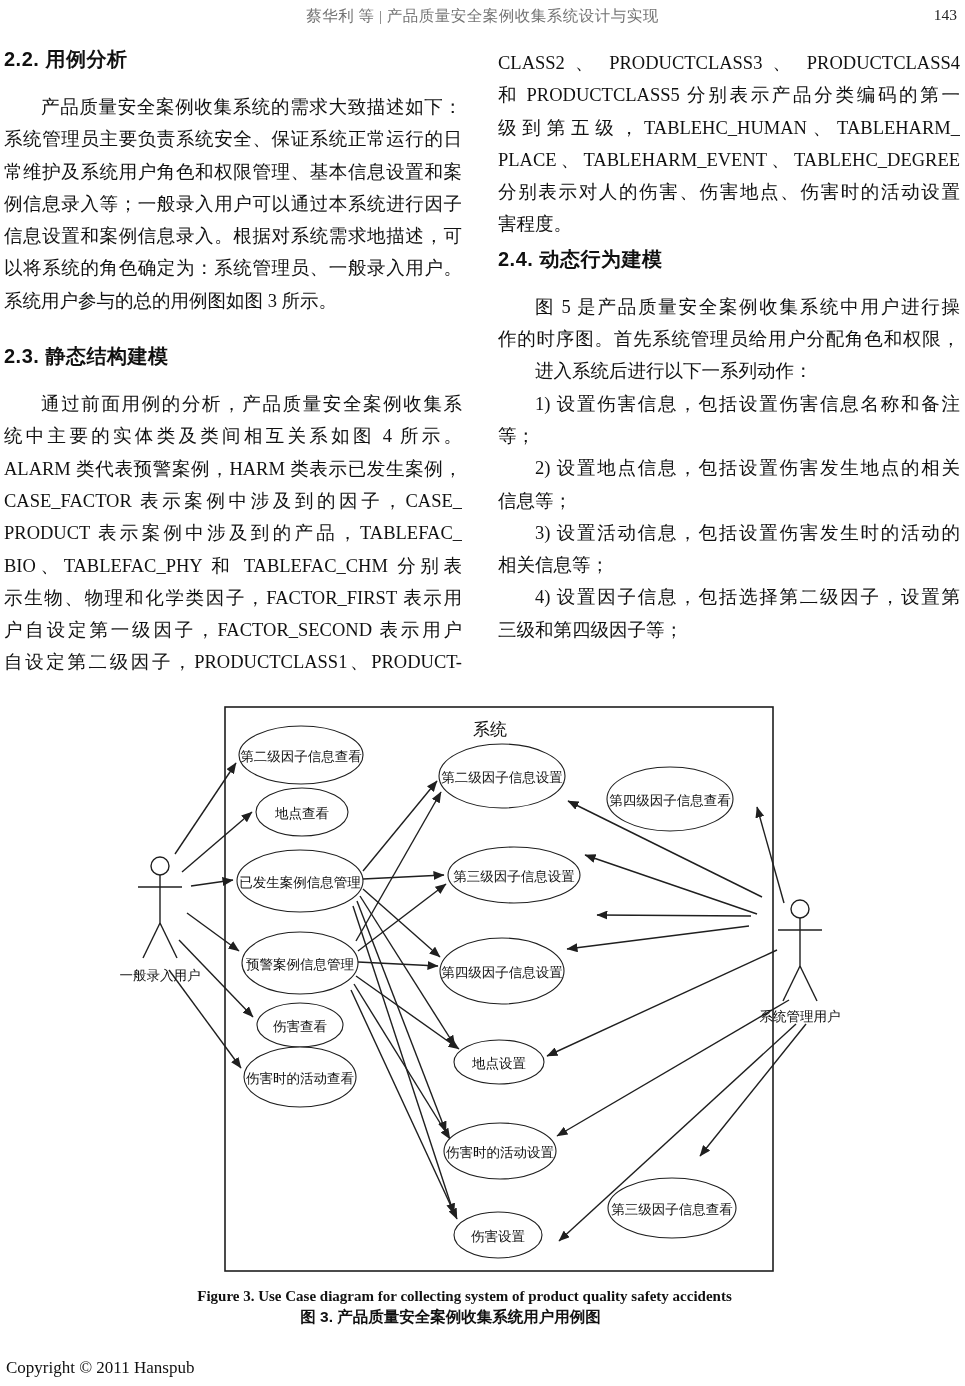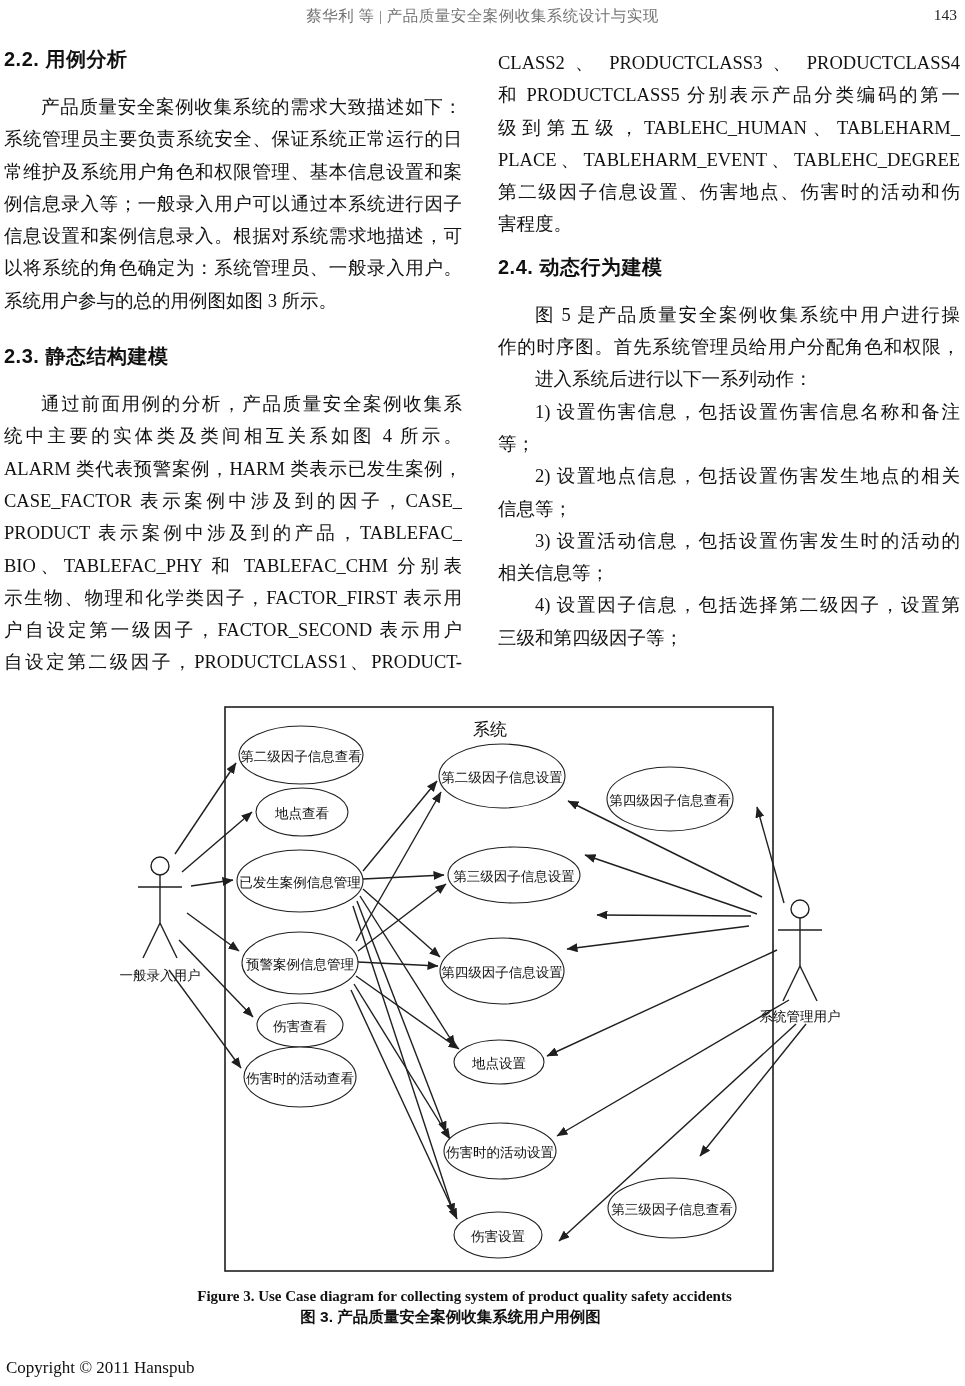--- a/index.html
+++ b/index.html
@@ -9,21 +9,21 @@
   .hdr{position:absolute;top:6px;left:0;width:965px;text-align:center;
        font-size:15.5px;color:#737373;letter-spacing:.5px;}
   .pageno{position:absolute;top:6px;right:8px;font-size:15.5px;color:#222;}
   
   .col{position:absolute;font-size:18.5px;line-height:32.3px;}
   .col-left{top:44px;left:4px;width:458px;}
   .col-right{top:47px;left:498px;width:462px;}
   .h{font-family:"Liberation Sans",sans-serif;font-weight:bold;font-size:20px;
      line-height:30px;margin:24px 0 17px 0;letter-spacing:.5px;}
   .col .h:first-child{margin-top:0;}
-  .col-right .h{margin-top:11px;}
+  .col-right .h{margin-top:3px;}
   .tl{height:32.3px;overflow:hidden;}
   .tl.j{text-align:justify;text-align-last:justify;}
   .tl.l{text-align:left;text-align-last:left;}
   .tl.ind{text-indent:37px;}
   
   .diagram{position:absolute;top:695px;left:0;width:965px;height:596px;}
   .diagram svg{display:block;width:965px;height:596px;}
   
   .cap-en{position:absolute;top:1288px;left:0;width:929px;text-align:center;
           font-weight:bold;font-size:15px;}
@@ -58,21 +58,21 @@
       <div class="tl j">BIO、TABLEFAC_PHY 和 TABLEFAC_CHM 分别表</div>
       <div class="tl j">示生物、物理和化学类因子，FACTOR_FIRST 表示用</div>
       <div class="tl j">户自设定第一级因子，FACTOR_SECOND 表示用户</div>
       <div class="tl j">自设定第二级因子，PRODUCTCLASS1、PRODUCT-</div>
     </div>
   <div class="col col-right" id="col-right">
       <div class="tl j">CLASS2 、 PRODUCTCLASS3 、 PRODUCTCLASS4</div>
       <div class="tl j">和 PRODUCTCLASS5 分别表示产品分类编码的第一</div>
       <div class="tl j">级到第五级，TABLEHC_HUMAN、TABLEHARM_</div>
       <div class="tl j">PLACE、TABLEHARM_EVENT、TABLEHC_DEGREE</div>
-      <div class="tl j">第二级因子信息设置、伤害地点、伤害时的活动和伤</div>
+      <div class="tl j">分别表示对人的伤害、伤害地点、伤害时的活动设置</div>
       <div class="tl l">害程度。</div>
       <div class="h">2.4.  动态行为建模</div>
       <div class="tl j ind">图 5 是产品质量安全案例收集系统中用户进行操</div>
       <div class="tl j">作的时序图。首先系统管理员给用户分配角色和权限，</div>
       <div class="tl l ind">进入系统后进行以下一系列动作：</div>
       <div class="tl j ind">1)  设置伤害信息，包括设置伤害信息名称和备注</div>
       <div class="tl l">等；</div>
       <div class="tl j ind">2)  设置地点信息，包括设置伤害发生地点的相关</div>
       <div class="tl l">信息等；</div>
       <div class="tl j ind">3)  设置活动信息，包括设置伤害发生时的活动的</div>

